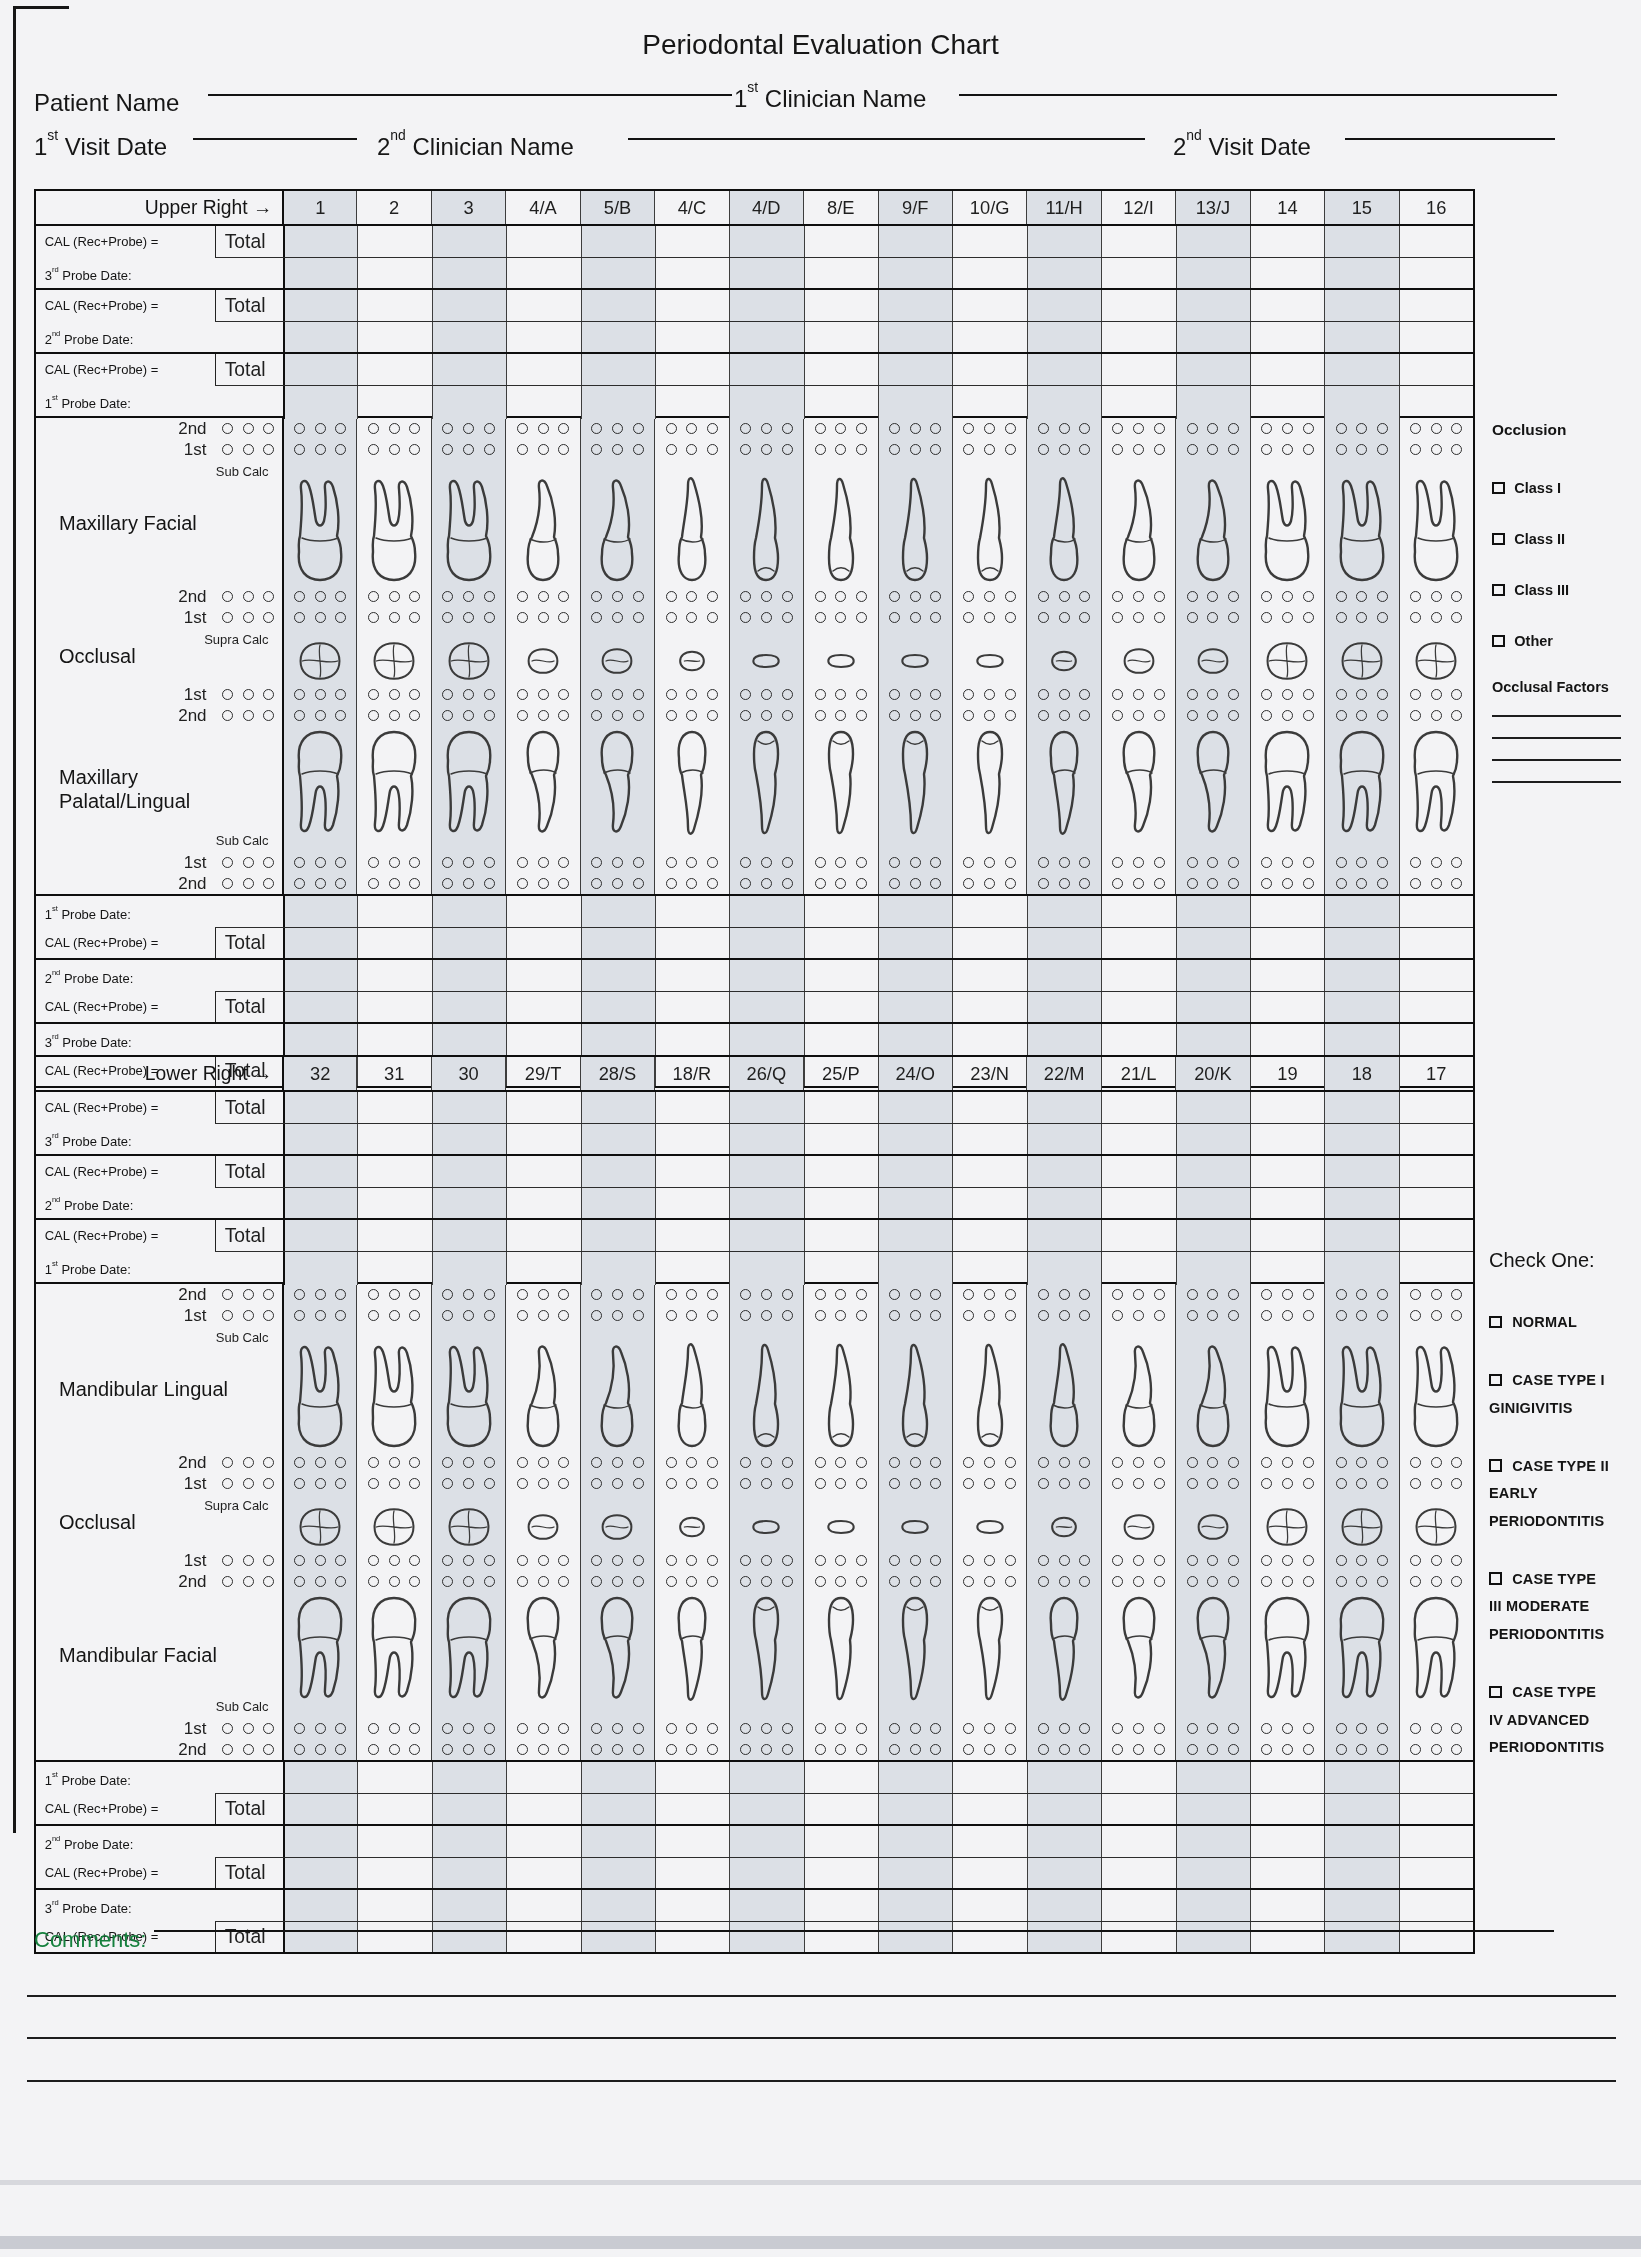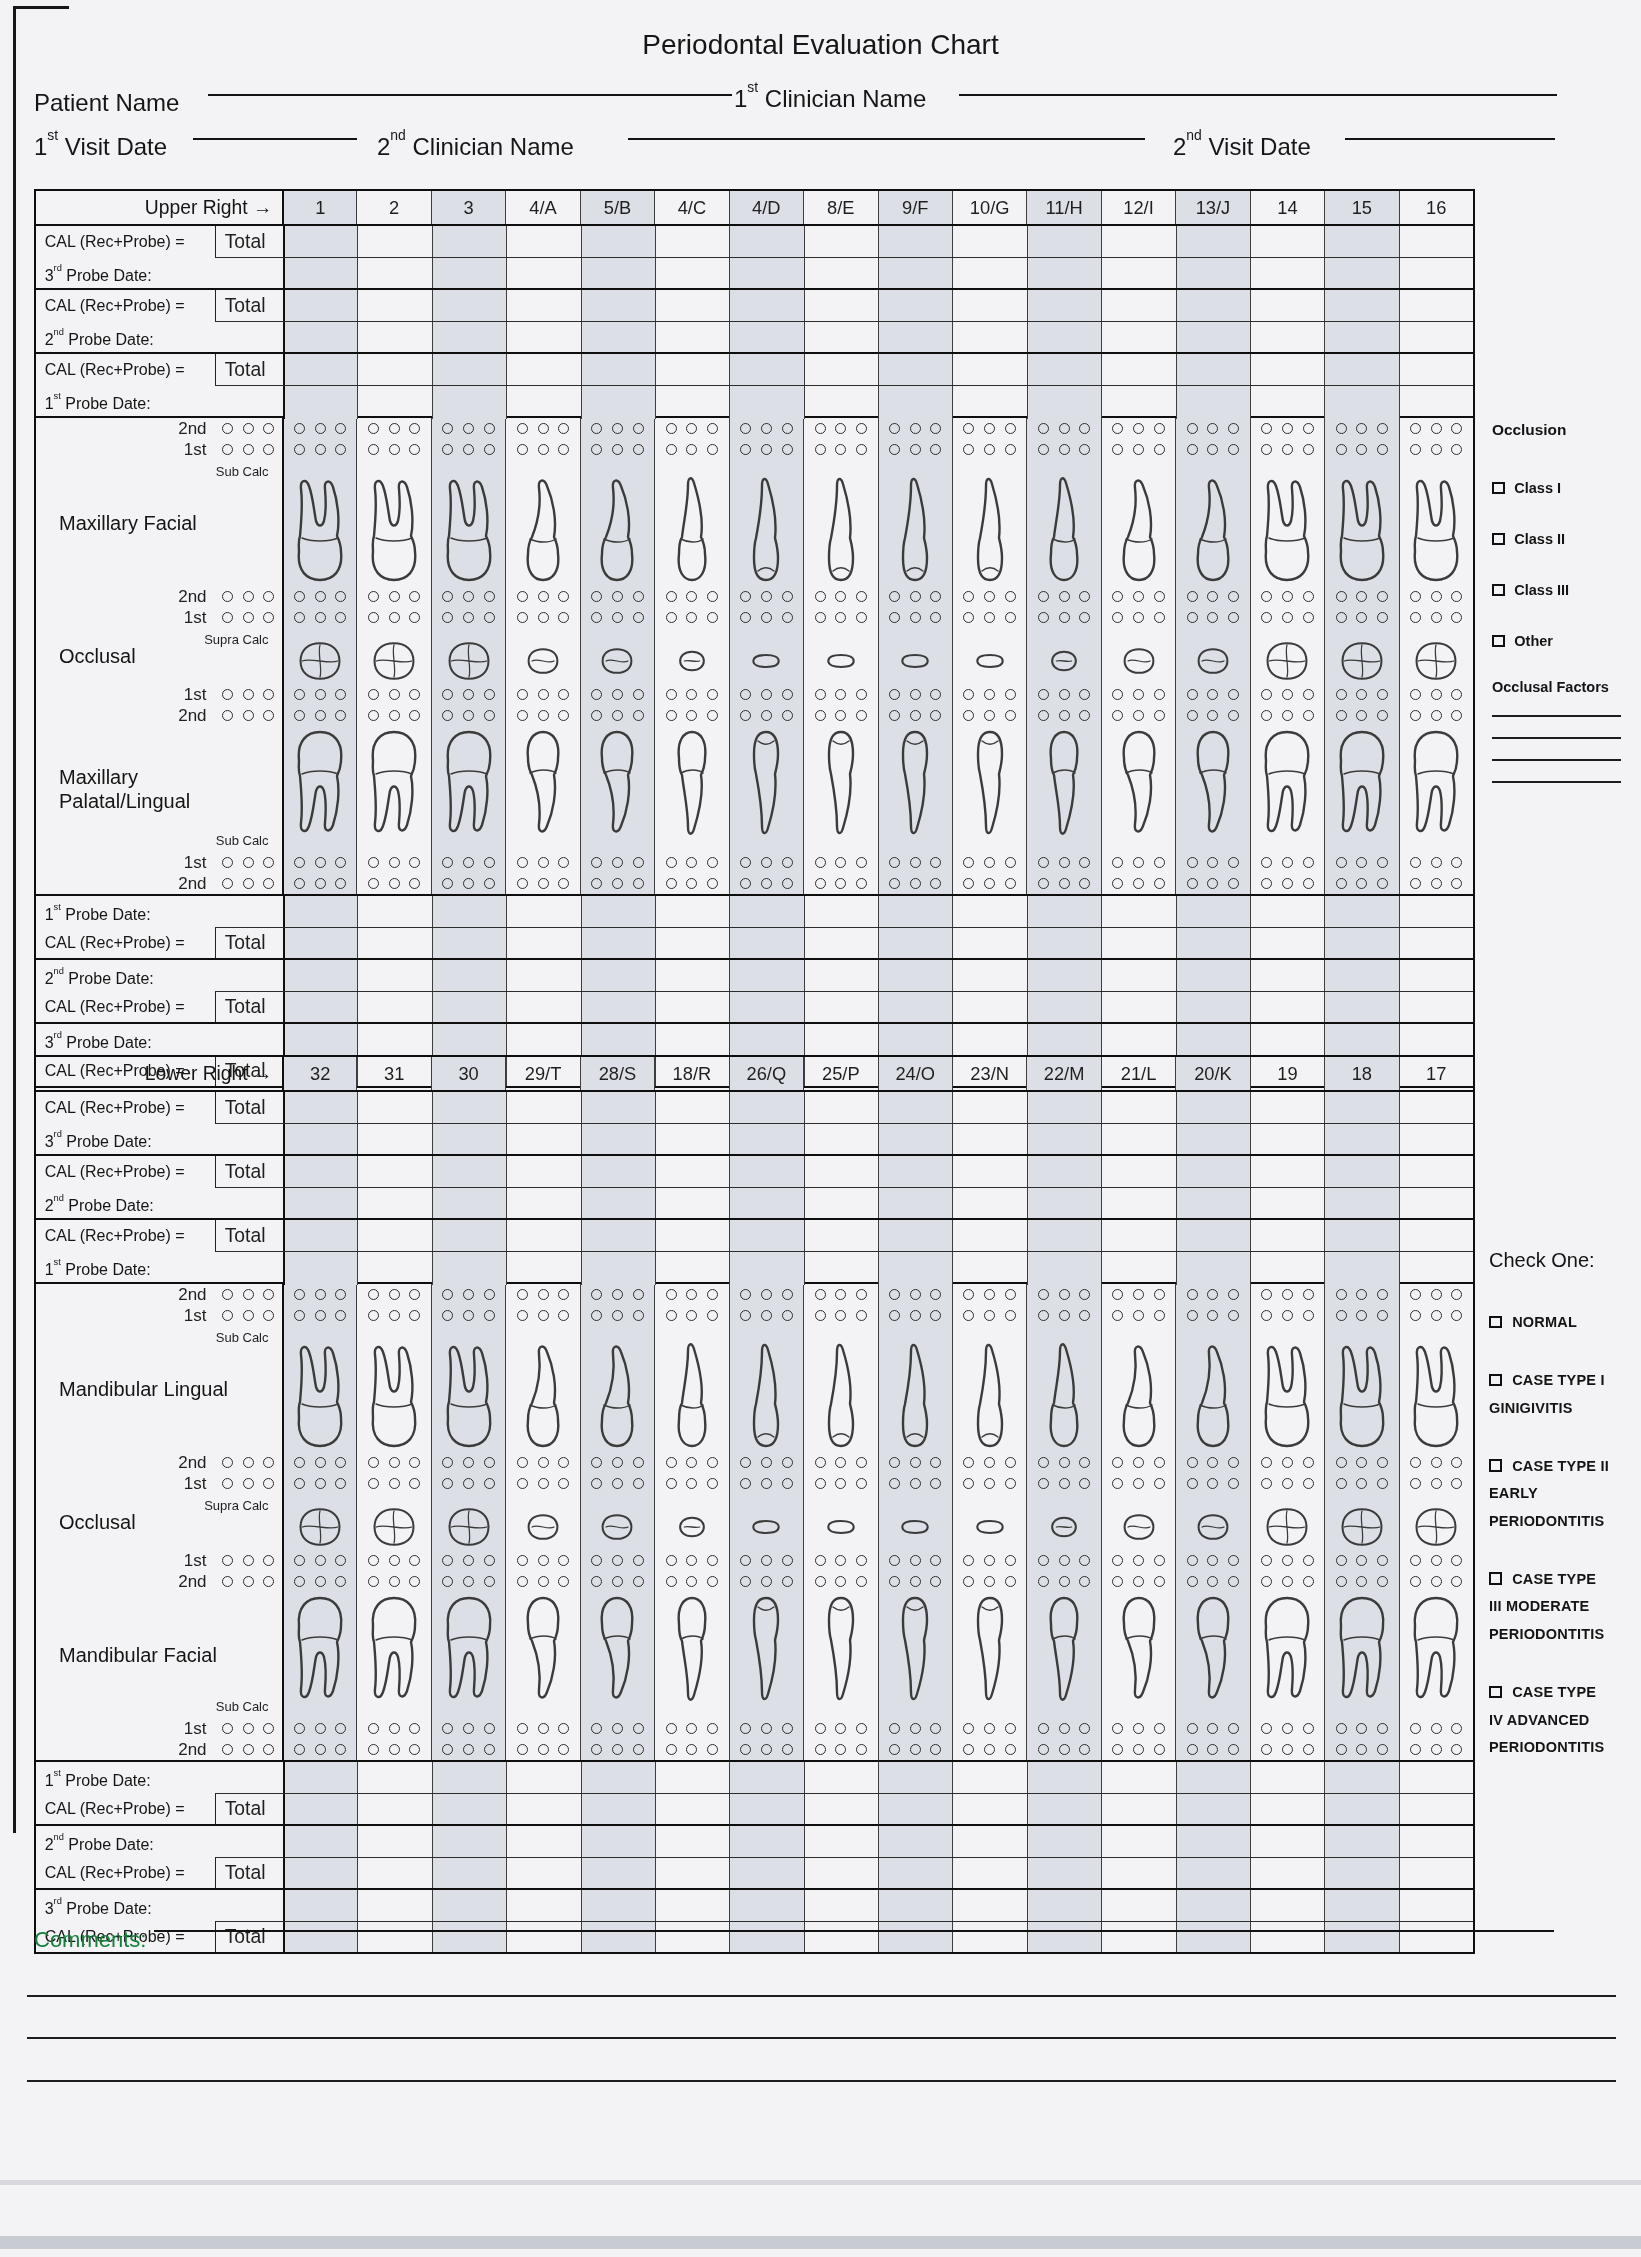--- a/index.html
+++ b/index.html
@@ -23,21 +23,21 @@
   .hlbl{font-size:19.3px;line-height:33px;text-align:right;padding-right:9.7px;color:#151515;}
   .hcell{font-size:18.3px;line-height:33px;text-align:center;}
   .cell{border-left:1px solid #3d3d3d;box-sizing:border-box;}
   .cell.first{border-left:2.4px solid #0e0e0e;}
   .sh{background:#dce0e6;}
 
   
   .grp{position:relative;}
   .grp + .grp{border-top:2.4px solid #0e0e0e;}
   .trow{height:31px;}
-  .rlbl{font-size:16px;line-height:31px;padding-left:8.7px;white-space:nowrap;color:#151515;}
+  .rlbl{font-size:13px;line-height:31px;padding-left:8.7px;white-space:nowrap;color:#151515;}
   .totcell{font-size:19.3px;line-height:31px;padding-left:8.7px;border-left:1.4px solid #222;box-sizing:border-box;}
   .gdiv{position:absolute;left:179px;right:0;top:31px;height:1.3px;background:#2c2c2c;}
 
   
   .crow{height:21px;}
   .ccl{display:flex;justify-content:flex-end;align-items:center;gap:15.4px;padding-right:7.7px;}
   .cgrp{display:flex;gap:9.7px;align-items:center;justify-content:center;}
   .circ{width:11px;height:11px;border:1.6px solid #2e2e2e;border-radius:50%;box-sizing:border-box;background:transparent;flex:none;}
   .mini{font-size:17px;color:#1f1f1f;}
   .tcol{border-left:1px solid #3d3d3d;box-sizing:border-box;display:flex;align-items:center;justify-content:center;}

